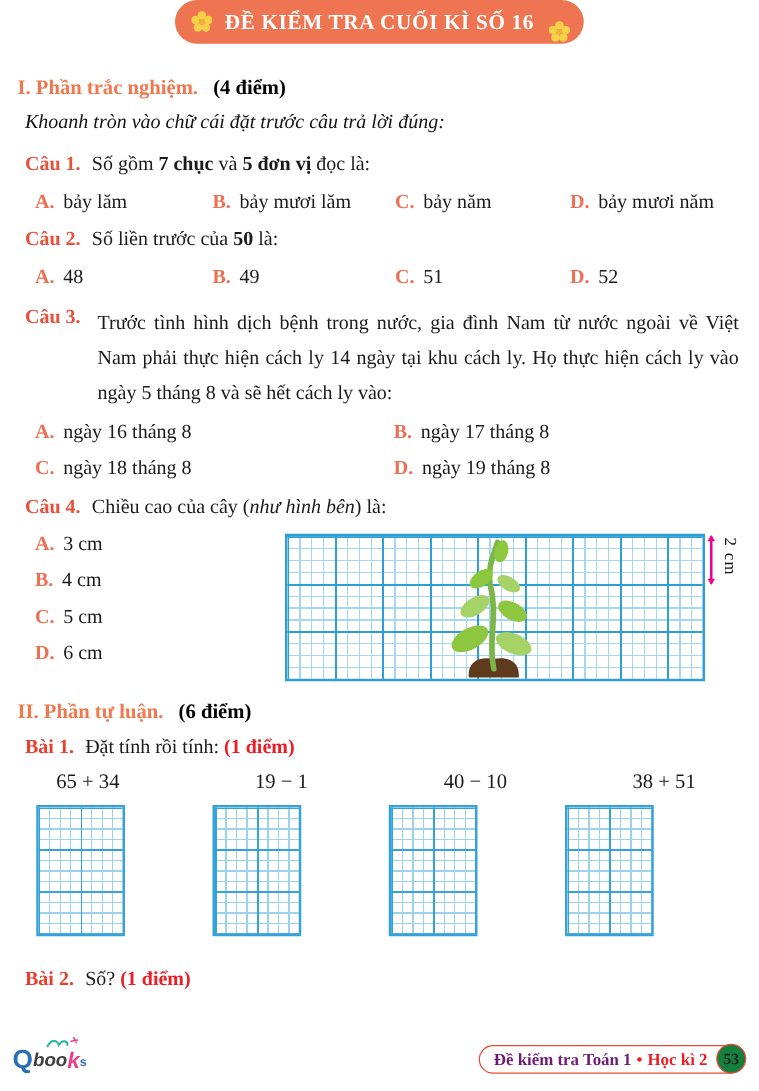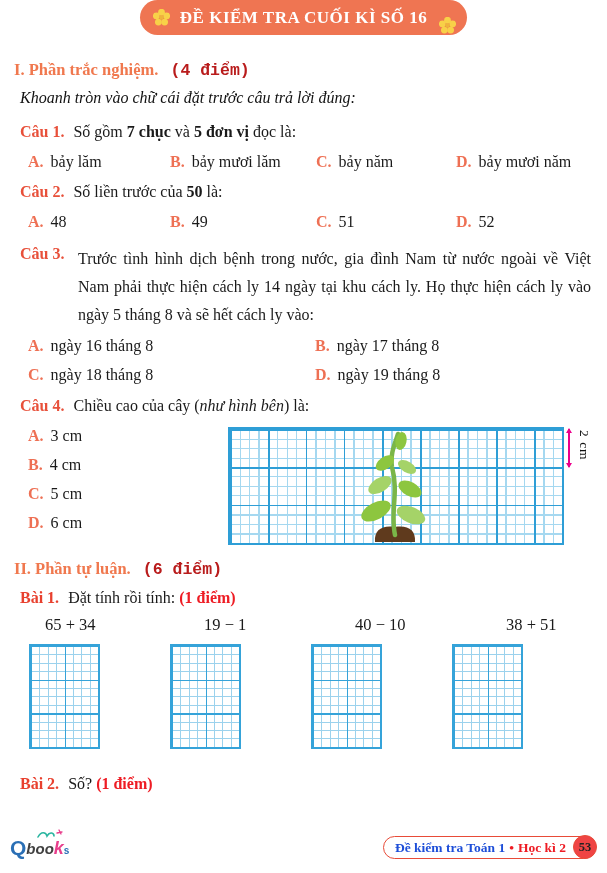--- a/index.html
+++ b/index.html
@@ -13,21 +13,21 @@
     position:relative;display:inline-block;background:#ef7552;color:#fff;
     font-weight:bold;font-size:17px;letter-spacing:.5px;line-height:35px;
     padding:0 40px;border-radius:18px;
   }
   .flower{position:absolute;width:17px;height:17px;}
   .flower-left{left:13px;top:9px;}
   .flower-right{right:11px;top:17px;}
   
   .sec-heading{margin:25px 0 0 14px;font-weight:bold;font-size:16.5px;}
   .sec-name{color:#f0784e;}
-  .sec-points{color:#b91c1c;margin-left:8px;font-family:Liberation Mono, monospace;}
+  .sec-points{color:#000000;margin-left:8px;}
   .instruction{margin:9px 0 0 20px;font-style:italic;font-size:16px;color:#111;}
   
   .q-line{margin:16px 0 0 20px;}
   .q-label{color:#e8503a;font-weight:bold;margin-right:9px;}
   .bai-label{color:#e8402e;font-weight:bold;margin-right:9px;}
   .pts{color:#ee1c24;font-weight:bold;text-align:right;}
   .bi{font-weight:bold;}
   .b{font-weight:bold;}
   .it{font-style:italic;}
   .opts4{display:grid;grid-template-columns:142px 146px 140px auto;padding-left:28px;margin-top:12px;}
@@ -83,26 +83,26 @@
   .logo{display:flex;align-items:flex-end;font-family:"Liberation Sans","DejaVu Sans",sans-serif;position:relative;}
   .logo .lq{color:#2a6fb5;font-size:21px;font-weight:bold;line-height:20px;}
   .logo .lboo{color:#404040;font-size:15px;font-weight:bold;font-style:italic;line-height:18px;}
   .logo .lk{color:#e83e8c;font-size:18px;font-weight:bold;font-style:italic;line-height:19px;}
   .logo .ls{color:#2a6fb5;font-size:10px;font-weight:bold;line-height:14px;}
   .logo-bird{position:absolute;top:-10px;left:26px;}
   .badge{
     position:relative;border:1.5px solid #e84b38;border-radius:12px;height:21px;line-height:21px;
     padding:0 28px 0 11px;font-size:13.5px;font-weight:bold;white-space:nowrap;
   }
-  .badge .bk{color:#1d4ed8;}
+  .badge .bk{color:#701a75;}
   .badge .dot{color:#ee1c24;margin:0 4px;}
   .badge .sem{color:#ee1c24;}
   .page-circle{
     position:absolute;right:-3px;top:-2px;width:22px;height:22px;border:1.5px solid #e84b38;
-    border-radius:50%;background:#ef4444;color:#222;font-size:12.5px;font-weight:bold;
+    border-radius:50%;background:#15803d;color:#222;font-size:12.5px;font-weight:bold;
     display:flex;align-items:center;justify-content:center;
   }
 </style>
 </head>
 <body>
 
 <div class="page">
 
   <div class="header-wrap">
     <div class="title-pill">

